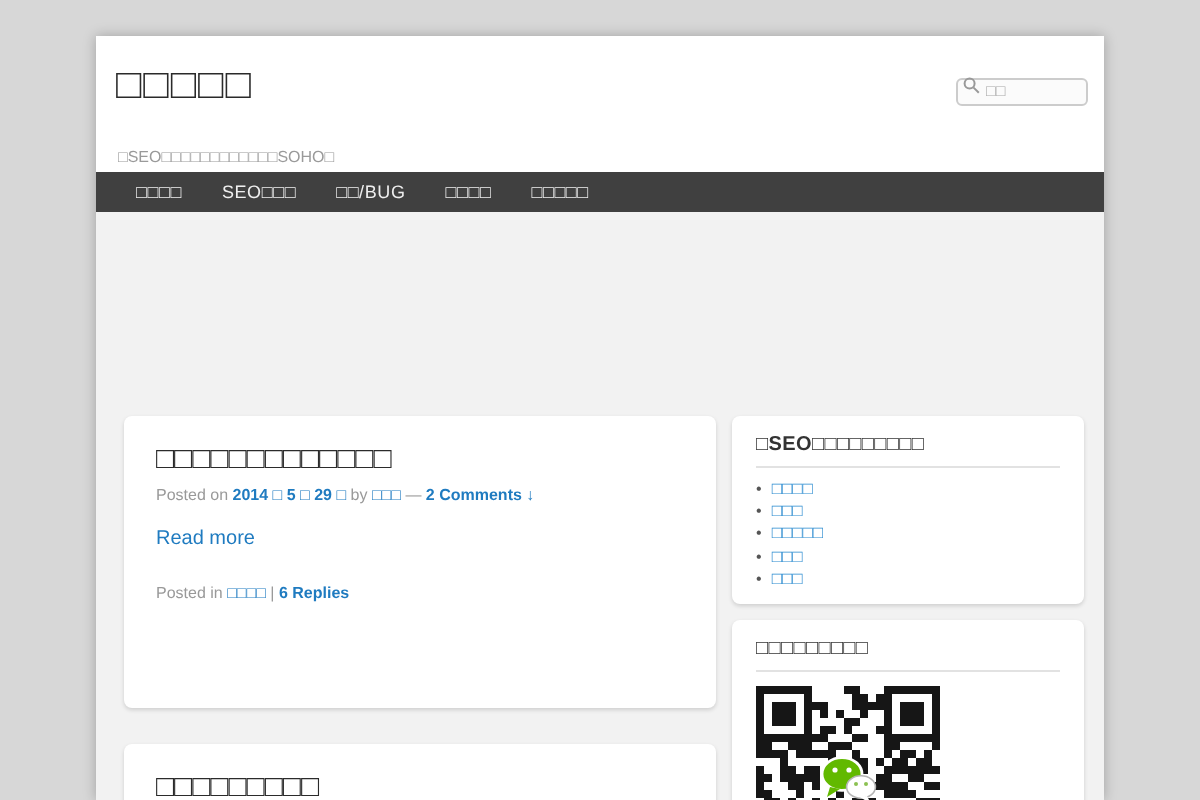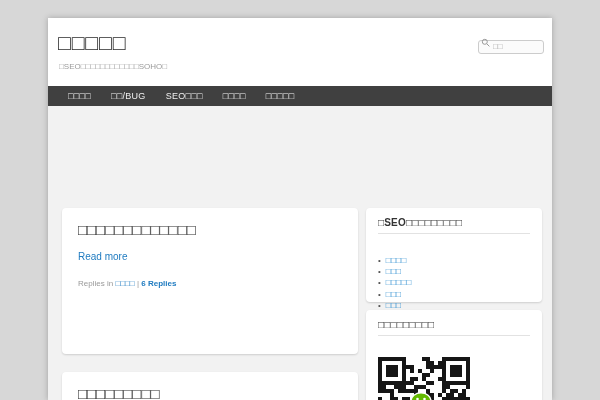--- a/index.html
+++ b/index.html
@@ -6,21 +6,21 @@
   body { margin: 0; background: #d7d7d7; font-family: "Liberation Sans", "DejaVu Sans", sans-serif; }
   .canvas { position: relative; width: 600px; height: 400px; background: #d7d7d7; overflow: hidden; }
 
   .page { position: absolute; left: 48px; top: 18px; width: 504px; height: 382px;
           background: #ffffff; box-shadow: 0 0 6px rgba(0,0,0,.25); overflow: hidden; }
 
   
   .header { position: absolute; top: 0; left: 0; right: 0; height: 68px; background: #fff; }
   .site-title { position: absolute; left: 10px; top: 13px; font-size: 21px; font-weight: 400;
                 color: #2a2a2a; letter-spacing: 1px; cursor: pointer; }
-  .site-tagline { position: absolute; left: 11px; top: 44px; font-size: 8px; color: #9a9a9a; }
+  .site-tagline { position: absolute; left: 11px; top: 56px; font-size: 8px; color: #9a9a9a; }
   .search-box { position: absolute; left: 430px; top: 17px; width: 66px; height: 14px; }
   .search-box svg { position: absolute; left: 3px; top: 3px; }
   .search-input { width: 66px; height: 14px; border: 1px solid #ccc; border-radius: 3px;
                   background: #fbfbfb; font-size: 8px; color: #666; padding: 0 3px 0 14px;
                   font-family: "Liberation Sans", "DejaVu Sans", sans-serif; outline: none; }
   .search-input::placeholder { color: #aaa; }
 
   
   .nav { position: absolute; top: 68px; left: 0; right: 0; height: 20px; background: #404040;
          display: flex; align-items: stretch; padding-left: 10px; }
@@ -44,21 +44,21 @@
              word-break: break-all; }
   .readmore { display: inline-block; margin-top: 12px; font-size: 10px; color: #1f7bc0;
               text-decoration: none; cursor: pointer; }
   .pfooter { font-size: 8px; color: #999; margin-top: 15px; }
   .pfooter a { color: #1f7bc0; text-decoration: none; cursor: pointer; }
 
   
   .widget-1 { left: 318px; top: 102px; width: 176px; height: 94px; padding: 9px 12px 6px; }
   .widget-2 { left: 318px; top: 204px; width: 176px; height: 130px; padding: 9px 12px 6px; }
   .widget-title { font-size: 10px; font-weight: bold; color: #333; padding-bottom: 5px;
-                  border-bottom: 1px solid #e2e2e2; margin-bottom: 21px; letter-spacing: .2px; }
+                  border-bottom: 1px solid #e2e2e2; margin-bottom: 5px; letter-spacing: .2px; }
   .widget ul { list-style: none; }
   .widget li { font-size: 8.5px; line-height: 11.2px; white-space: nowrap; }
   .widget li::before { content: "•"; color: #555; margin-right: 5px; font-size: 8px; }
   .widget li a { color: #2a8bd0; text-decoration: none; cursor: pointer; }
 
   
   .qr { position: relative; width: 92px; height: 92px; margin-top: 7px; background: #fff; }
   .qr i { position: absolute; width: 4px; height: 4px; background: #161616; }
   .qr-logo { position: absolute; left: 31px; top: 34px; width: 30px; height: 26px; z-index: 2; }
 </style>
@@ -75,33 +75,41 @@
         <svg width="10" height="10" viewBox="0 0 10 10">
           <circle cx="3.8" cy="3.8" r="2.5" fill="none" stroke="#999" stroke-width="1"></circle>
           <line x1="5.8" y1="5.8" x2="8.4" y2="8.4" stroke="#999" stroke-width="1"></line>
         </svg>
         <input class="search-input" type="text" placeholder="□□" style="">
       </div>
     </div>
 
     <nav class="nav">
       <a>□□□□</a>
+      <a>SEO□□□</a>
       <a>□□/BUG</a>
-      <a>SEO□□□</a>
       <a>□□□□</a>
       <a>□□□□□</a>
     </nav>
 
     <div class="content-bg">
 
       <article class="card post-1">
         <h2 class="post-title">□□□□□□□□□□□□□</h2>
+        <p class="meta">
+          <span>Posted on</span>
+          <a class="bold">2014 □ 5 □ 29 □</a>
+          <span>by</span>
+          <a>□□□</a>
+          <span>—</span>
+          <a class="bold">2 Comments ↓</a>
+        </p>
         <a class="readmore">Read more</a>
         <p class="pfooter">
-          <span>Replies in</span>
+          <span>Posted in</span>
           <a>□□□□</a>
           <span>|</span>
           <a class="bold">6 Replies</a>
         </p>
       </article>
 
       <article class="card post-2">
         <h2 class="post-title">□□□□□□□□□</h2>
 
       </article>

